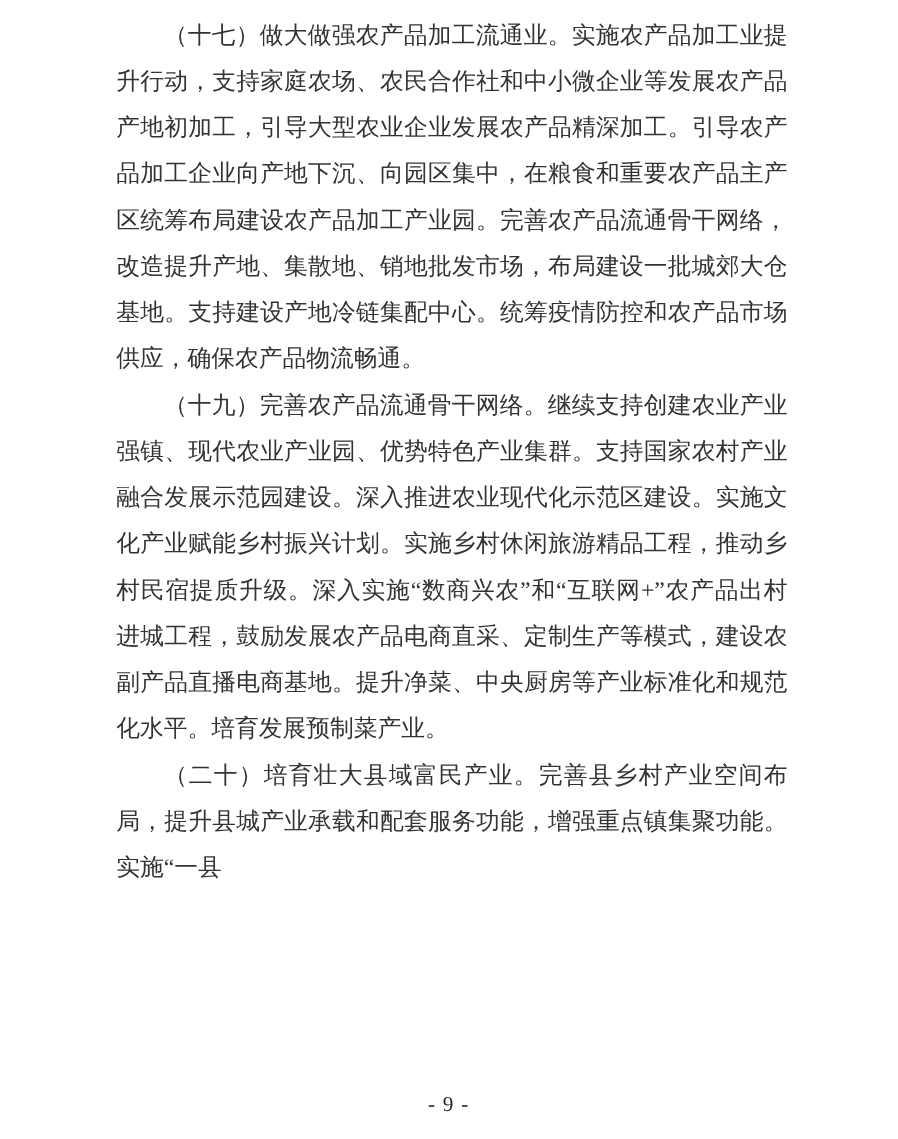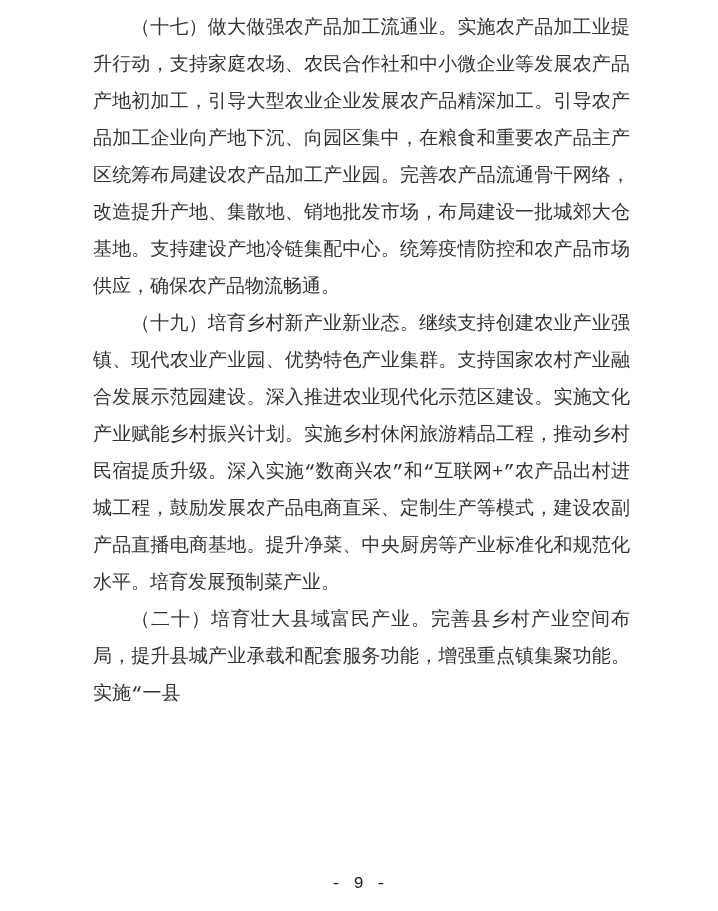--- a/index.html
+++ b/index.html
@@ -10,21 +10,21 @@
       width: 718px;
       height: 911px;
       background: #ffffff;
       overflow: hidden;
     }
     .page {
       position: relative;
       width: 718px;
       height: 911px;
       background: #ffffff;
-      font-family: Liberation Mono, monospace;
+      font-family: Liberation Serif, serif;
     }
     .content {
       position: absolute;
       left: 93px;
       top: 10px;
       width: 537px;
     }
     .para {
       margin: 0;
       padding: 0;
@@ -48,17 +48,17 @@
       color: #222222;
       letter-spacing: 1px;
     }
   </style>
 </head>
 <body>
 
 <div class="page">
   <div class="content">
     <p class="para">（十七）做大做强农产品加工流通业。实施农产品加工业提升行动，支持家庭农场、农民合作社和中小微企业等发展农产品产地初加工，引导大型农业企业发展农产品精深加工。引导农产品加工企业向产地下沉、向园区集中，在粮食和重要农产品主产区统筹布局建设农产品加工产业园。完善农产品流通骨干网络，改造提升产地、集散地、销地批发市场，布局建设一批城郊大仓基地。支持建设产地冷链集配中心。统筹疫情防控和农产品市场供应，确保农产品物流畅通。</p>
-    <p class="para">（十九）培育乡村新产业新业态。继续支持创建农业产业强镇、现代农业产业园、优势特色产业集群。支持国家农村产业融合发展示范园建设。深入推进农业现代化示范区建设。实施文化产业赋能乡村振兴计划。实施乡村休闲旅游精品工程，推动乡村民宿提质升级。深入实施“数商兴农”和“互联网+”农产品出村进城工程，鼓励发展农产品电商直采、定制生产等模式，建设农副产品直播电商基地。提升净菜、中央厨房等产业标准化和规范化水平。培育发展预制菜产业。</p>
+    <p class="para">（十九）完善农产品流通骨干网络。继续支持创建农业产业强镇、现代农业产业园、优势特色产业集群。支持国家农村产业融合发展示范园建设。深入推进农业现代化示范区建设。实施文化产业赋能乡村振兴计划。实施乡村休闲旅游精品工程，推动乡村民宿提质升级。深入实施“数商兴农”和“互联网+”农产品出村进城工程，鼓励发展农产品电商直采、定制生产等模式，建设农副产品直播电商基地。提升净菜、中央厨房等产业标准化和规范化水平。培育发展预制菜产业。</p>
     <p class="para">（二十）培育壮大县域富民产业。完善县乡村产业空间布局，提升县城产业承载和配套服务功能，增强重点镇集聚功能。实施“一县</p>
   </div>
   <div class="footer">- 9 -</div>
 </div>
 
 </body></html>

